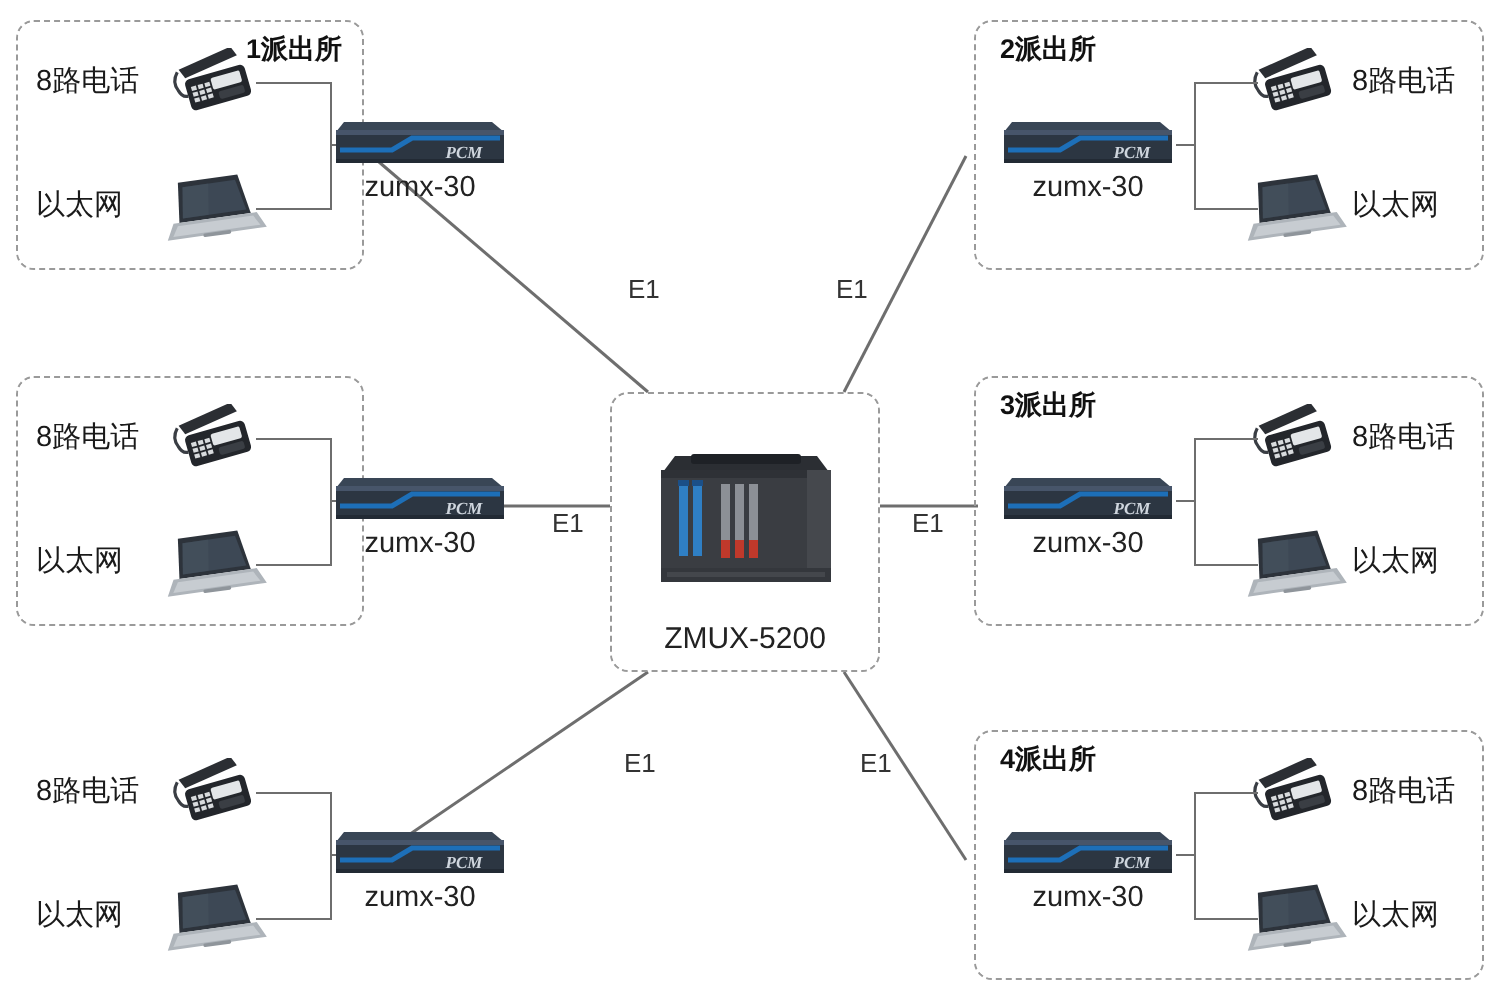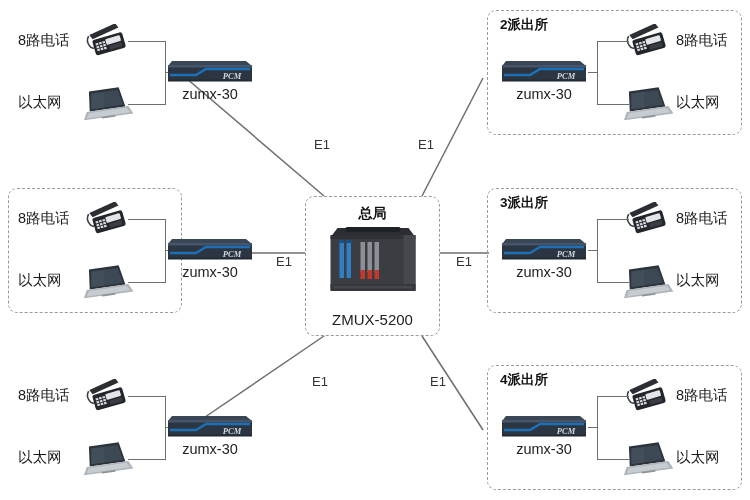--- a/index.html
+++ b/index.html
@@ -80,21 +80,20 @@
   </svg>
 
   <div class="e1-label" style="left:314px;top:137px;">E1</div>
   <div class="e1-label" style="left:418px;top:137px;">E1</div>
   <div class="e1-label" style="left:276px;top:254px;">E1</div>
   <div class="e1-label" style="left:456px;top:254px;">E1</div>
   <div class="e1-label" style="left:312px;top:374px;">E1</div>
   <div class="e1-label" style="left:430px;top:374px;">E1</div>
 
   <div class="site-box" style="left:305px;top:196px;width:135px;height:140px;">
-    <div class="center-title">总局</div>
 
     <div style="position:absolute;left:50%;transform:translateX(-50%);top:29px;width:95px;height:72px;">
       <svg width="95" height="72" viewBox="0 0 95 72">
 
         <path d="M12 2 H83 L89 10 H6 Z" fill="#2b2e33"></path>
         <rect x="20" y="1" width="55" height="5" rx="1.5" fill="#1e2126"></rect>
 
         <rect x="5" y="9" width="85" height="56" rx="2" fill="#3a3d42"></rect>
         <rect x="5" y="9" width="85" height="4" fill="#2e3136"></rect>
 
@@ -113,20 +112,23 @@
         <rect x="49" y="44" width="4.5" height="9" fill="#c0392b"></rect>
 
         <rect x="5" y="58" width="85" height="7" fill="#34373c"></rect>
         <rect x="8" y="60" width="79" height="2.5" fill="#44474c"></rect>
       </svg>
     </div>
 
     <div class="center-caption">ZMUX-5200</div>
   </div>
 
+  <div class="site-box" style="left:8px;top:10px;width:174px;height:125px;">
+    <div class="site-title" style="right:10px;top:5px;">1派出所</div>
+  </div>
   <div class="ep-label" style="left:18px;top:31px;">8路电话</div>
   <div class="ep-label" style="left:18px;top:93px;">以太网</div>
   <div style="position:absolute;left:84px;top:24px;width:48px;height:36px;">
     <svg width="48" height="36" viewBox="0 0 48 36">
       <g transform="rotate(-16 24 18)">
         <rect x="9" y="12" width="31" height="16" rx="2.5" fill="#23262b"></rect>
         <rect x="22" y="14.5" width="15" height="6" rx="1" fill="#e3e6e8"></rect>
         <g fill="#d8dbdd">
           <rect x="11.5" y="16" width="2.6" height="2.1"></rect>
             <rect x="15" y="16" width="2.6" height="2.1"></rect>

